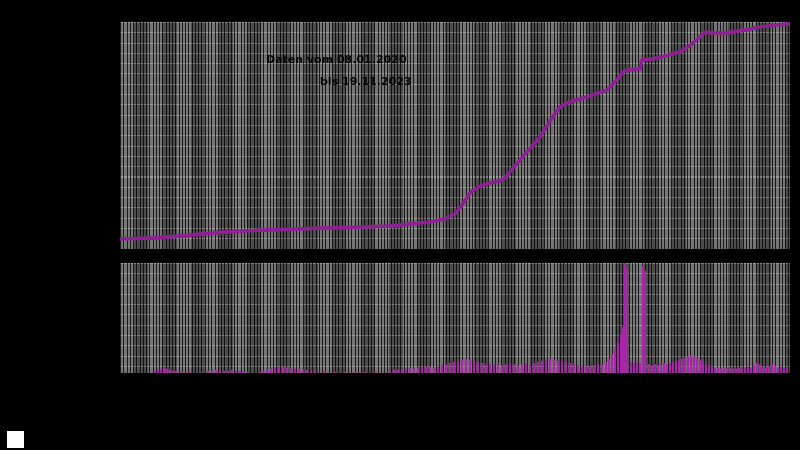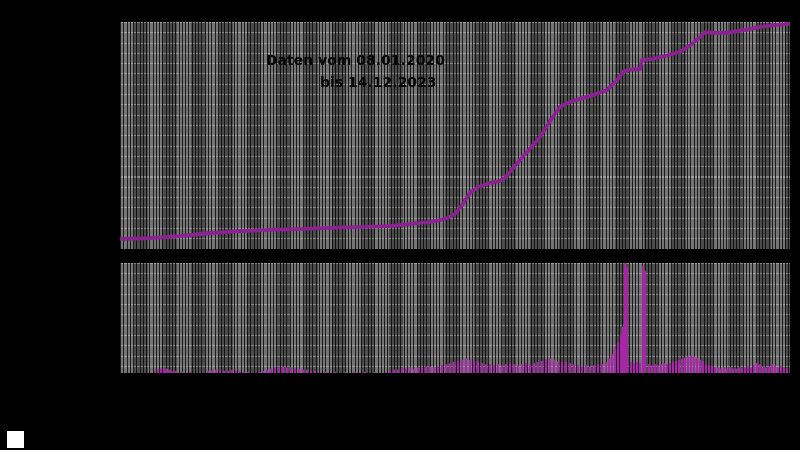--- a/index.html
+++ b/index.html
@@ -7,37 +7,37 @@
          font-family:"DejaVu Sans","Liberation Sans",sans-serif;}
   .panel{position:absolute;left:120px;width:670px;
     background:
       repeating-linear-gradient(90deg, rgba(0,0,0,0.78) 0px, rgba(0,0,0,0.78) 1px, rgba(0,0,0,0) 1px, rgba(0,0,0,0) 3.26px),
       repeating-linear-gradient(180deg, rgba(255,255,255,0.30) 0px, rgba(255,255,255,0.30) 1px, rgba(0,0,0,0) 1px, rgba(0,0,0,0) 10.3px),
       repeating-linear-gradient(90deg, #757575 0px, #757575 14.15px, #4c4c4c 14.15px, #4c4c4c 28.3px);
   }
   #panel-top{top:22px;height:227px;}
   #panel-bottom{top:263px;height:110px;}
   .panel svg{position:absolute;left:0;top:0;width:100%;height:100%;display:block;}
-  #annotation{position:absolute;left:146px;top:27px;color:#060606;font-size:14px;line-height:22px;
+  #annotation{position:absolute;left:146px;top:27px;color:#060606;font-size:11px;line-height:22px;
               font-weight:bold;letter-spacing:0px;}
   #annotation .l2{padding-left:54px;}
   #white-square{position:absolute;left:7px;top:431px;width:17px;height:17px;background:#ffffff;}
 </style>
 </head>
 <body>
 
 <div id="stage">
 
   <div id="panel-top" class="panel">
     <svg id="line-svg" viewBox="0 0 670 227" preserveAspectRatio="none">
         <polyline points="0,217.0 30,216.1 60,214.1 90,211.1 120,209.1 150,207.9 180,207.0 210,205.9 240,205.0 270,204.1 290,202.0 310,200.0 325,197.0 335,192.0 342,183.0 350,170.9 358,165.0 370,160.9 380,158.9 385,155.9 400,138.0 420,115.1 432,96.0 440,84.9 450,79.9 470,74.0 487,68.1 497,58.1 503,49.9 508,47.9 520,47.0 522,37.9 532,37.0 545,34.1 560,30.0 572,22.0 580,15.0 585,10.0 592,10.9 607,10.9 625,7.9 640,5.0 655,3.0 670,2.0" fill="none" stroke="#8f1f94" stroke-width="3.6" stroke-linejoin="round" stroke-linecap="round"></polyline>
       </svg>
     <div id="annotation">
       <div class="l1">Daten vom 08.01.2020</div>
-      <div class="l2">bis 14.12.2023</div>
+      <div class="l2">bis 19.11.2023</div>
     </div>
   </div>
 
   <div id="panel-bottom" class="panel">
     <svg id="bars-svg" viewBox="0 0 670 110" preserveAspectRatio="none">
         <rect x="33.90" y="107.80" width="2.2" height="2.20" fill="#a528a5"></rect>
         <rect x="36.90" y="106.70" width="2.2" height="3.30" fill="#a528a5"></rect>
         <rect x="39.90" y="105.60" width="2.2" height="4.40" fill="#a528a5"></rect>
         <rect x="42.90" y="104.50" width="2.2" height="5.50" fill="#a528a5"></rect>
         <rect x="45.90" y="105.60" width="2.2" height="4.40" fill="#a528a5"></rect>

